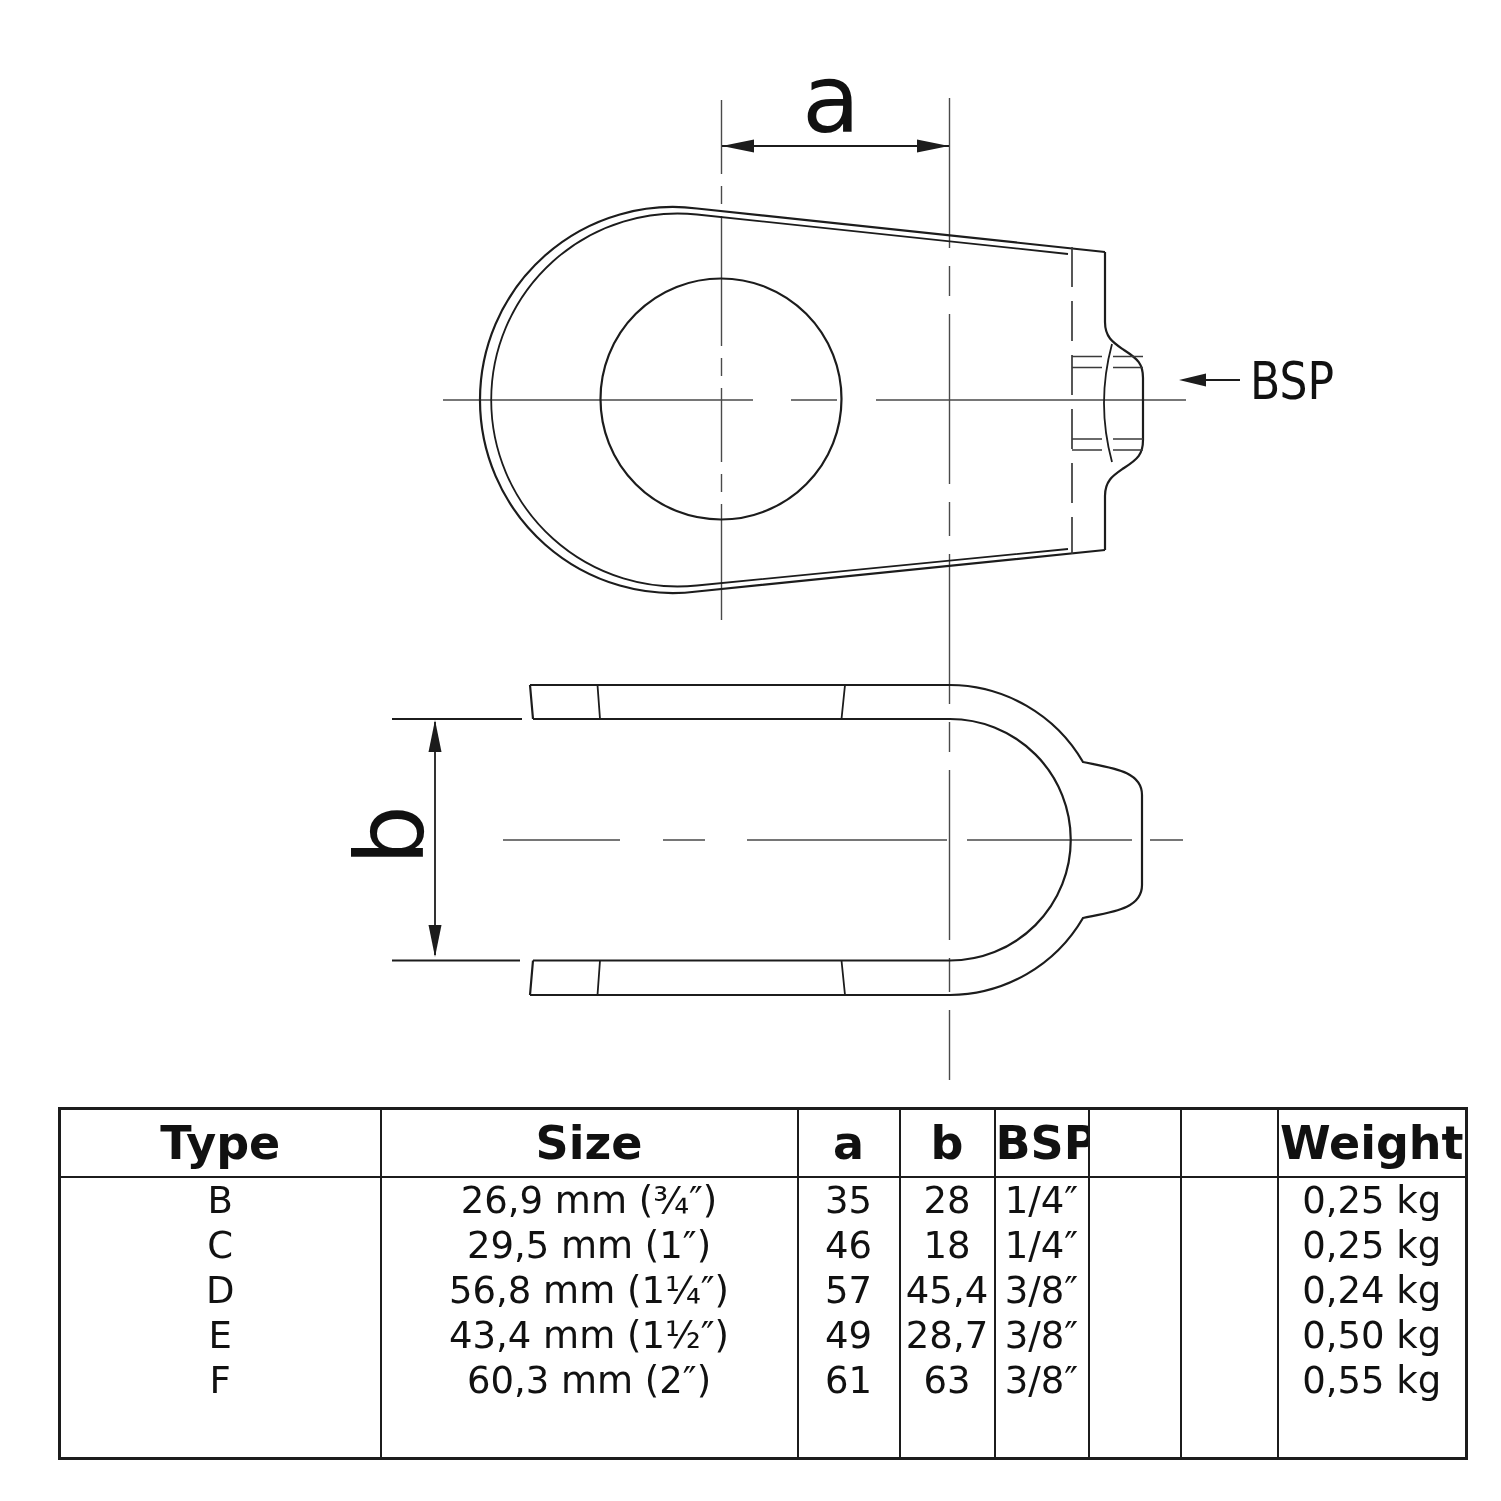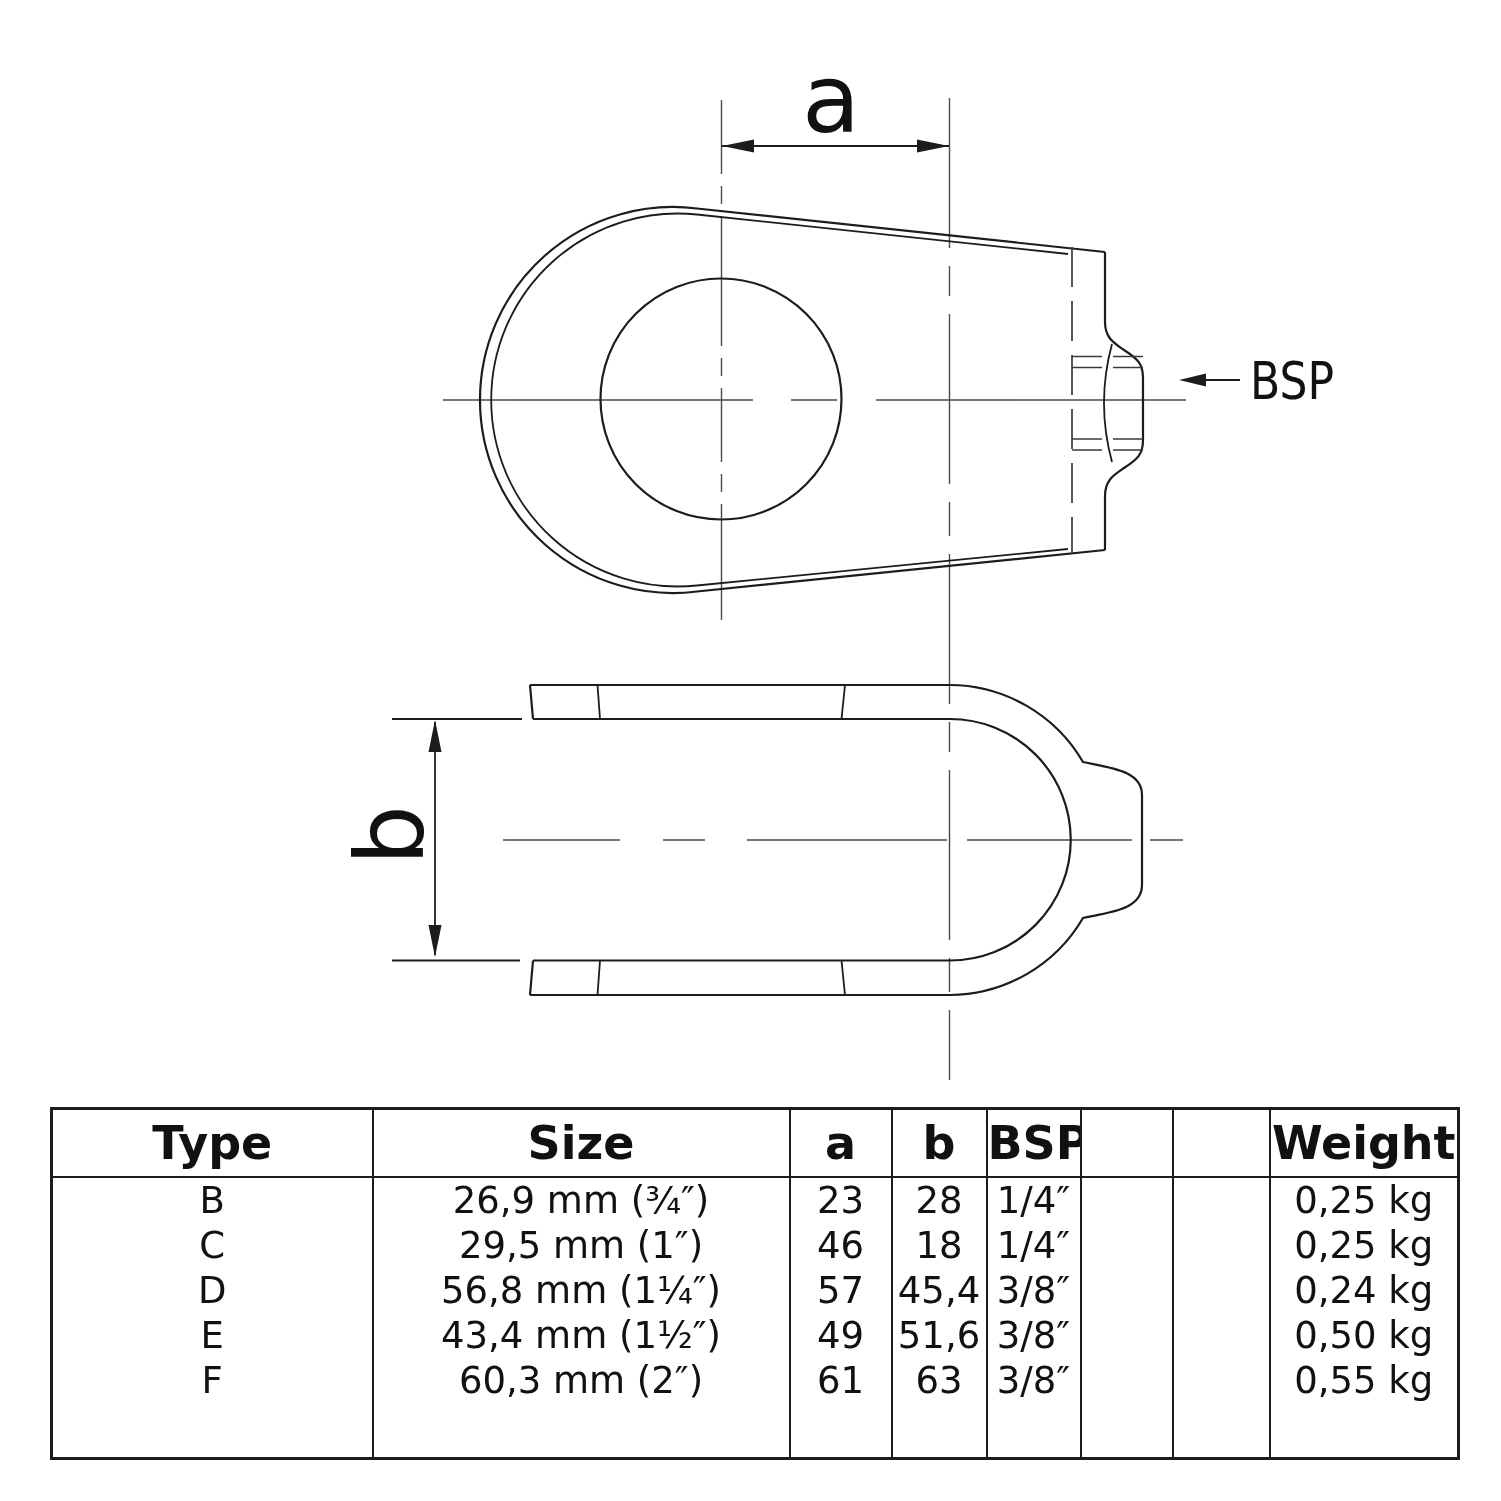--- a/index.html
+++ b/index.html
@@ -13,21 +13,21 @@
   .ol   {stroke:#1c1c1c;stroke-width:2.2;fill:none;}
   .ol2  {stroke:#1c1c1c;stroke-width:1.8;fill:none;}
   .cl   {stroke:#4a4a4a;stroke-width:1.4;fill:none;}
   .hid  {stroke:#3a3a3a;stroke-width:1.7;fill:none;stroke-dasharray:40 14;}
   .hid2 {stroke:#3a3a3a;stroke-width:1.7;fill:none;stroke-dasharray:30 11;}
   .dim  {stroke:#1c1c1c;stroke-width:1.8;fill:none;}
   .ah   {fill:#1c1c1c;stroke:none;}
   .dimtext{font-family:"DejaVu Sans","Liberation Sans",sans-serif;fill:#111;}
   
   #spec-table{
-    position:absolute;left:50px;top:1107px;width:1407px;
+    position:absolute;left:58px;top:1107px;width:1407px;
     border-collapse:collapse;table-layout:fixed;
     border:3px solid #1c1c1c;color:#111;
   }
   #spec-table th{
     font-size:46px;font-weight:bold;height:66px;text-align:center;
     border-left:2px solid #1c1c1c;border-right:2px solid #1c1c1c;
     border-bottom:2px solid #1c1c1c;padding:0;overflow:hidden;white-space:nowrap;
   }
   #spec-table td{
     font-size:37px;height:45px;text-align:center;vertical-align:middle;
@@ -129,21 +129,21 @@
       <th>BSP</th>
       <th></th>
       <th></th>
       <th>Weight</th>
     </tr>
   </thead>
   <tbody id="spec-body">
     <tr>
         <td>B</td>
         <td>26,9 mm (¾″)</td>
-        <td>23</td>
+        <td>35</td>
         <td>28</td>
         <td>1/4″</td>
         <td></td>
         <td></td>
         <td>0,25 kg</td>
       </tr>
       <tr>
         <td>C</td>
         <td>29,5 mm (1″)</td>
         <td>46</td>
@@ -160,21 +160,21 @@
         <td>45,4</td>
         <td>3/8″</td>
         <td></td>
         <td></td>
         <td>0,24 kg</td>
       </tr>
       <tr>
         <td>E</td>
         <td>43,4 mm (1½″)</td>
         <td>49</td>
-        <td>51,6</td>
+        <td>28,7</td>
         <td>3/8″</td>
         <td></td>
         <td></td>
         <td>0,50 kg</td>
       </tr>
       <tr>
         <td>F</td>
         <td>60,3 mm (2″)</td>
         <td>61</td>
         <td>63</td>

